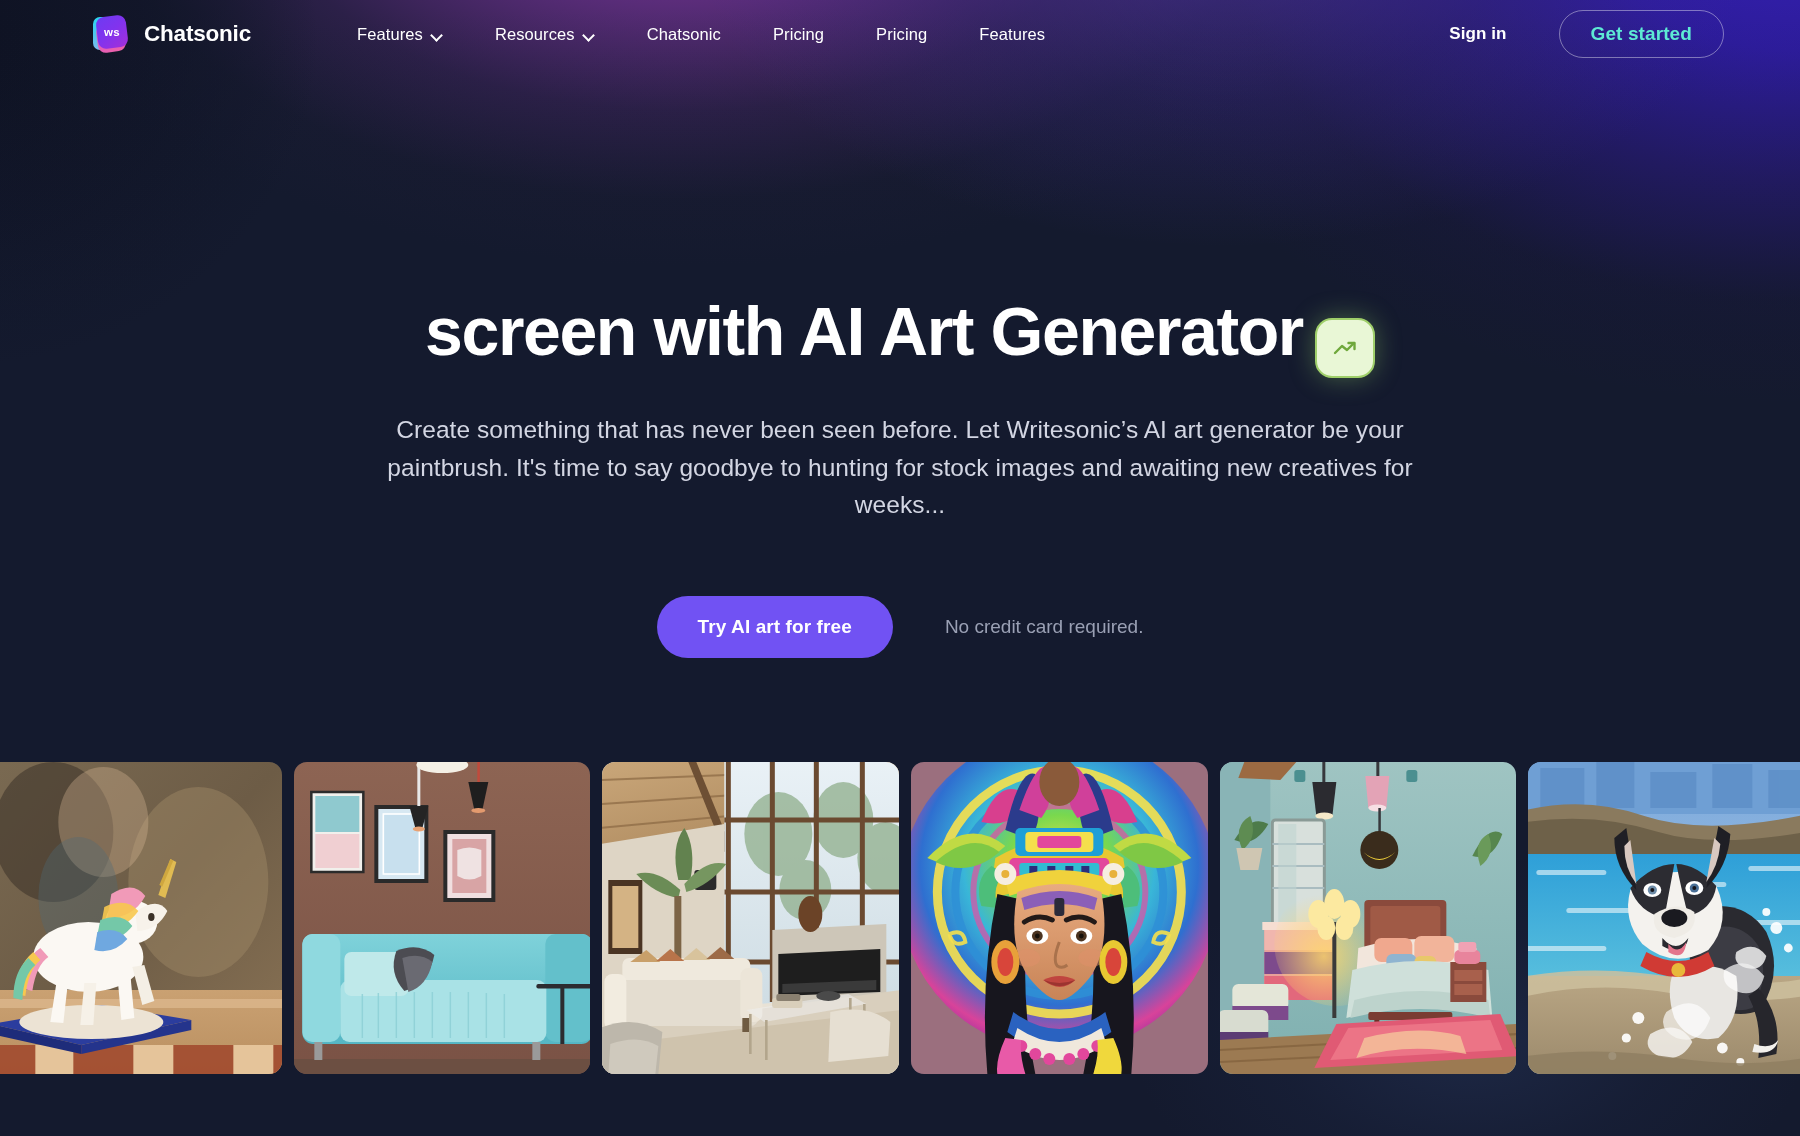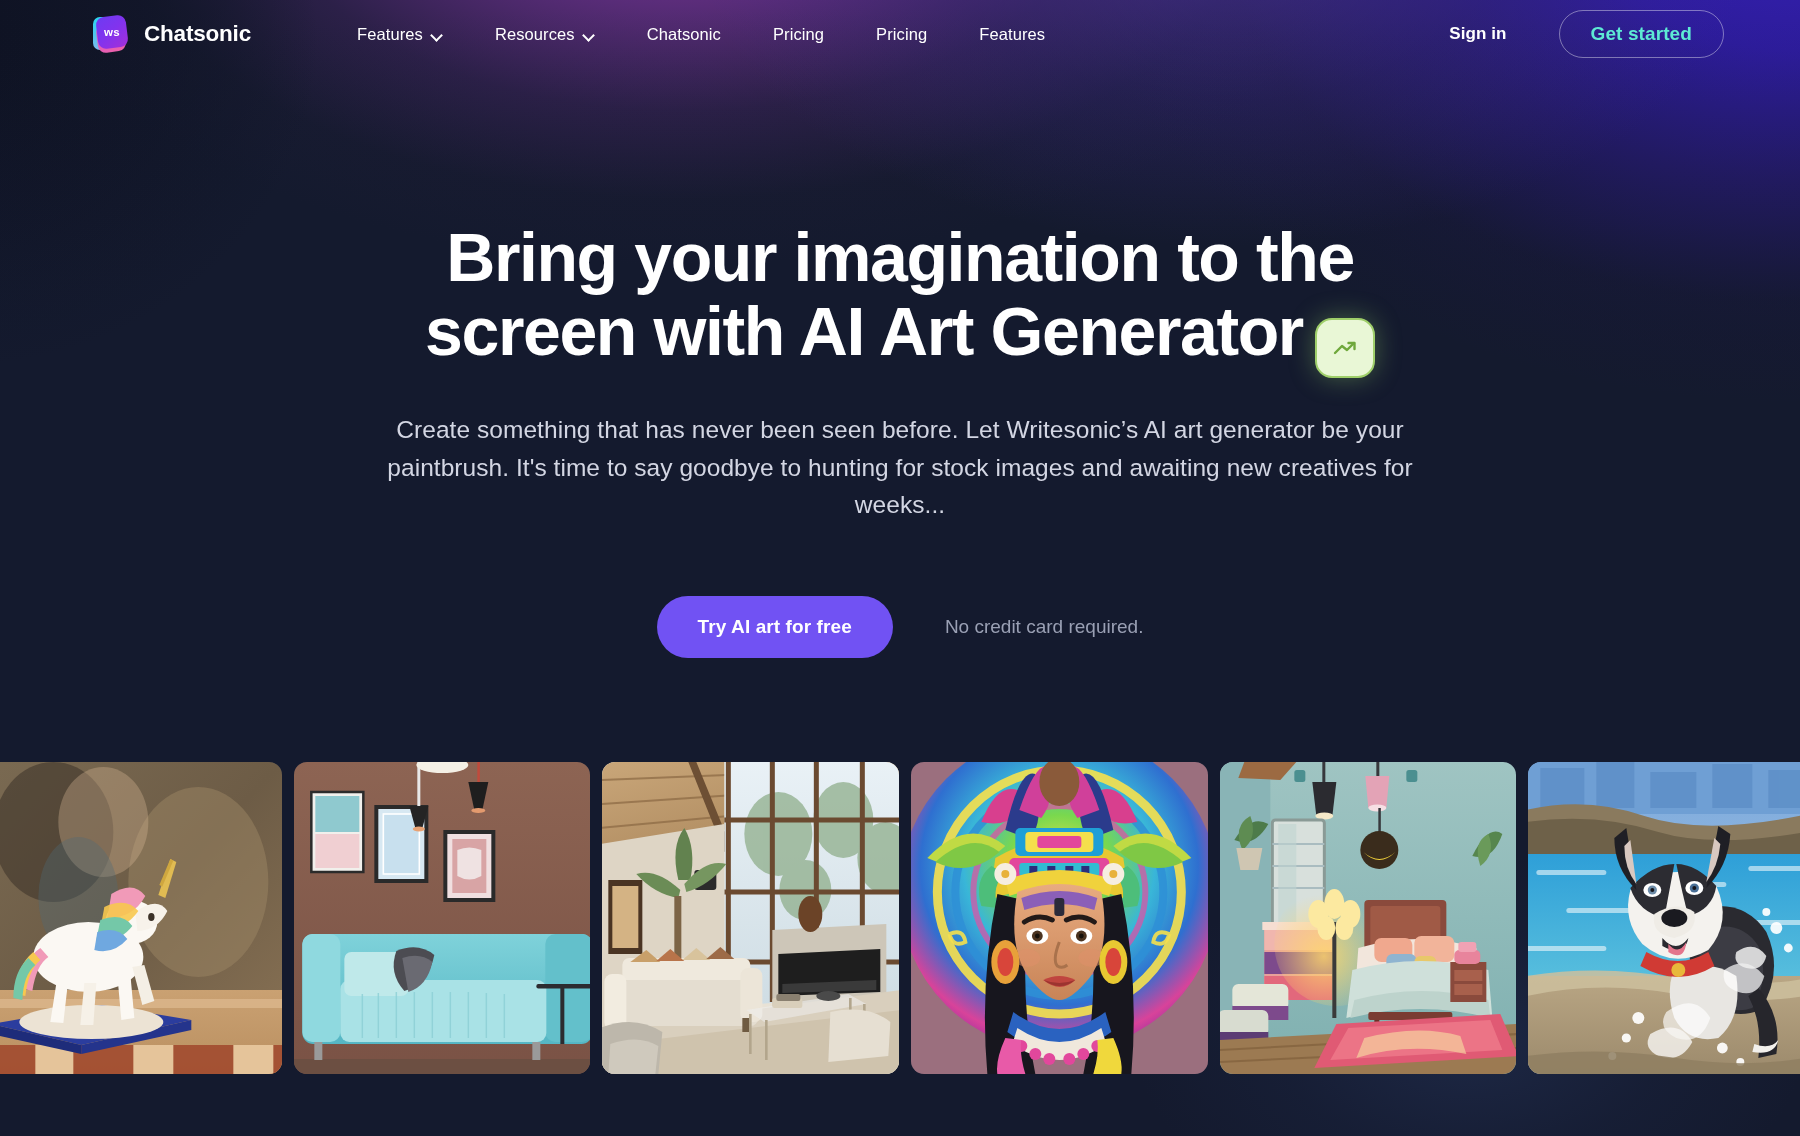--- a/index.html
+++ b/index.html
@@ -351,21 +351,21 @@
 
     <div class="nav-right">
       <div class="signin">Sign in</div>
       <button class="get-started">Get started</button>
     </div>
   </nav>
 
   <section class="hero">
 
     <h1 class="hero-title">
-      <span>Bring your imagination to the</span><br>
+      <br>
       <span>screen with AI Art Generator</span><span class="title-badge">
         <svg width="32" height="32" viewBox="0 0 32 32">
           <polyline points="6,21 13,14 18,18 25,11" fill="none" stroke="#6FA83C" stroke-width="2.4" stroke-linecap="round" stroke-linejoin="round"></polyline>
           <polyline points="19.5,11 25.5,11 25.5,17" fill="none" stroke="#6FA83C" stroke-width="2.4" stroke-linecap="round" stroke-linejoin="round"></polyline>
         </svg>
       </span>
     </h1>
 
     <p class="hero-sub">Create something that has never been seen before. Let Writesonic’s AI art generator be your paintbrush. It's time to say goodbye to hunting for stock images and awaiting new creatives for weeks...</p>
 

